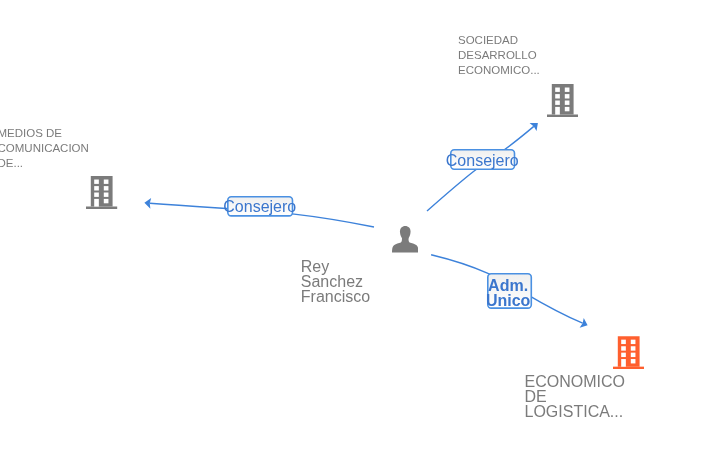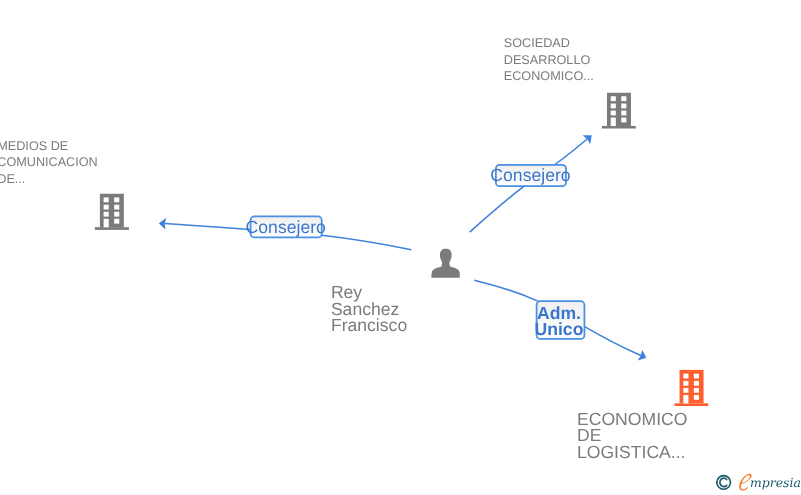--- a/index.html
+++ b/index.html
@@ -134,43 +134,14 @@
   </div>
 
   <div class="edge-badge" style="left:486.9px;top:273px;width:45.1px;height:35.9px;font-weight:bold;">
     <svg width="45.1" height="35.9" viewBox="0 0 45.1 35.9">
       <rect x="0.8" y="0.8" width="43.5" height="34.3" rx="3.4" ry="3.4" fill="url(#bgrad)" stroke="#4a90e2" stroke-width="1.6"></rect>
     </svg>
     <span class="badge-text" style="transform:translate(-1.3px,1.9px)">Adm.
 Unico</span>
   </div>
 
-  <div class="wm" style="left:648px;top:428px;width:80px;height:22px;">
-    <svg width="80" height="22" viewBox="0 0 80 22">
-      <g>
-        <circle cx="9.85" cy="10.55" r="6.2" fill="none" stroke="#1b5a6d" stroke-width="1.5"></circle>
-        <path d="M12.6 7.9 A3.55 3.8 0 1 0 12.6 13.2" fill="none" stroke="#1b5a6d" stroke-width="1.6" stroke-linecap="round"></path>
-      </g>
-      <g>
-        <path fill="#f57a20" d="M35.0 3.35
-                 C34.1 2.45 32.3 2.55 30.55 3.6
-                 C27.0 5.75 24.2 10.6 24.05 14.2
-                 C23.95 16.5 25.1 17.9 27.0 17.9
-                 C28.9 17.9 30.7 16.9 32.0 15.3
-                 L31.25 14.7
-                 C30.15 16.0 28.8 16.85 27.55 16.85
-                 C26.3 16.85 25.55 15.9 25.55 14.4
-                 C25.55 13.65 25.7 12.8 25.95 11.95
-                 C29.3 11.0 32.35 9.25 34.0 7.3
-                 C35.25 5.85 35.75 4.15 35.0 3.35
-                 Z
-                 M33.55 4.3
-                 C34.15 4.95 33.8 6.1 32.85 7.2
-                 C31.5 8.8 29.2 10.2 26.4 10.95
-                 C27.3 8.5 28.75 6.2 30.2 5.0
-                 C31.4 4.0 32.95 3.65 33.55 4.3
-                 Z"></path>
-        <text x="33.9" y="14.4" font-family="'DejaVu Serif','Liberation Serif',serif" font-style="italic" font-size="11.3" fill="#1b5a6d">mpresia</text>
-      </g>
-    </svg>
-  </div>
 
 </div>
 
 </body></html>

